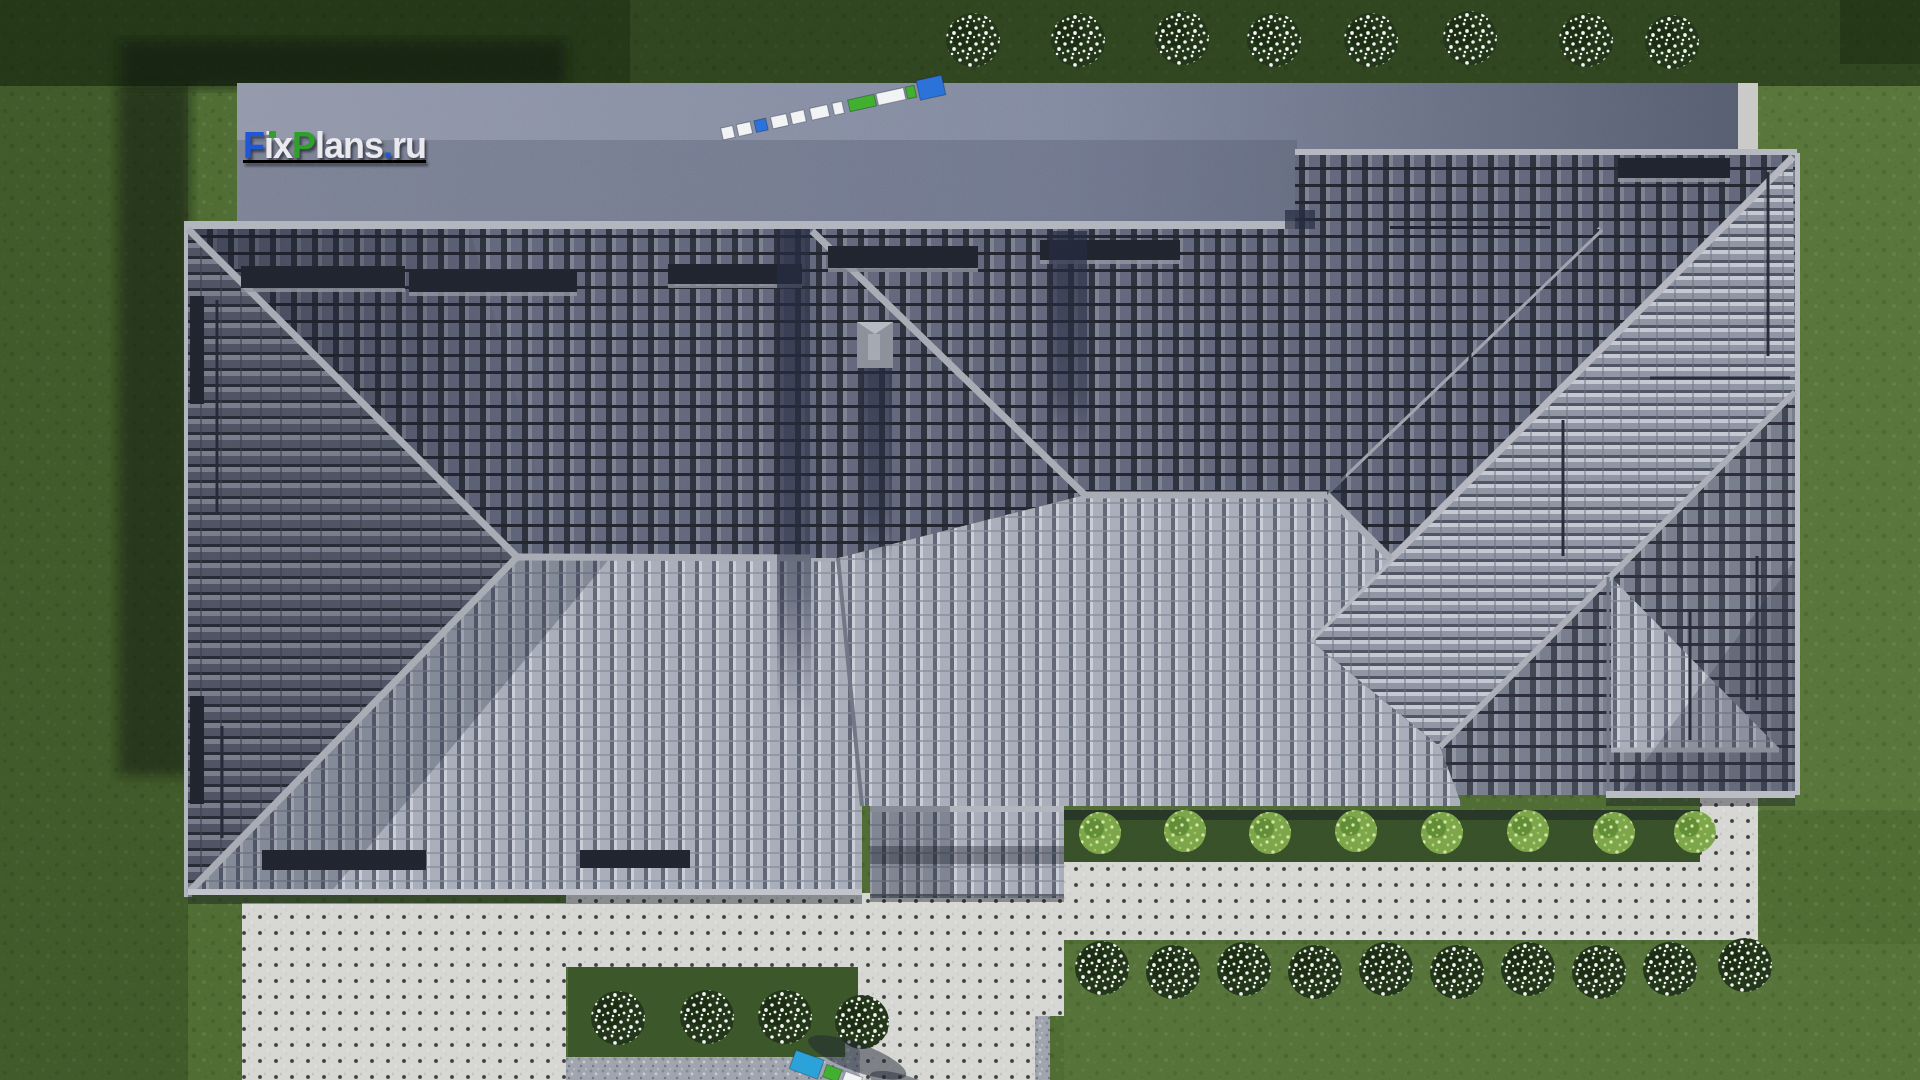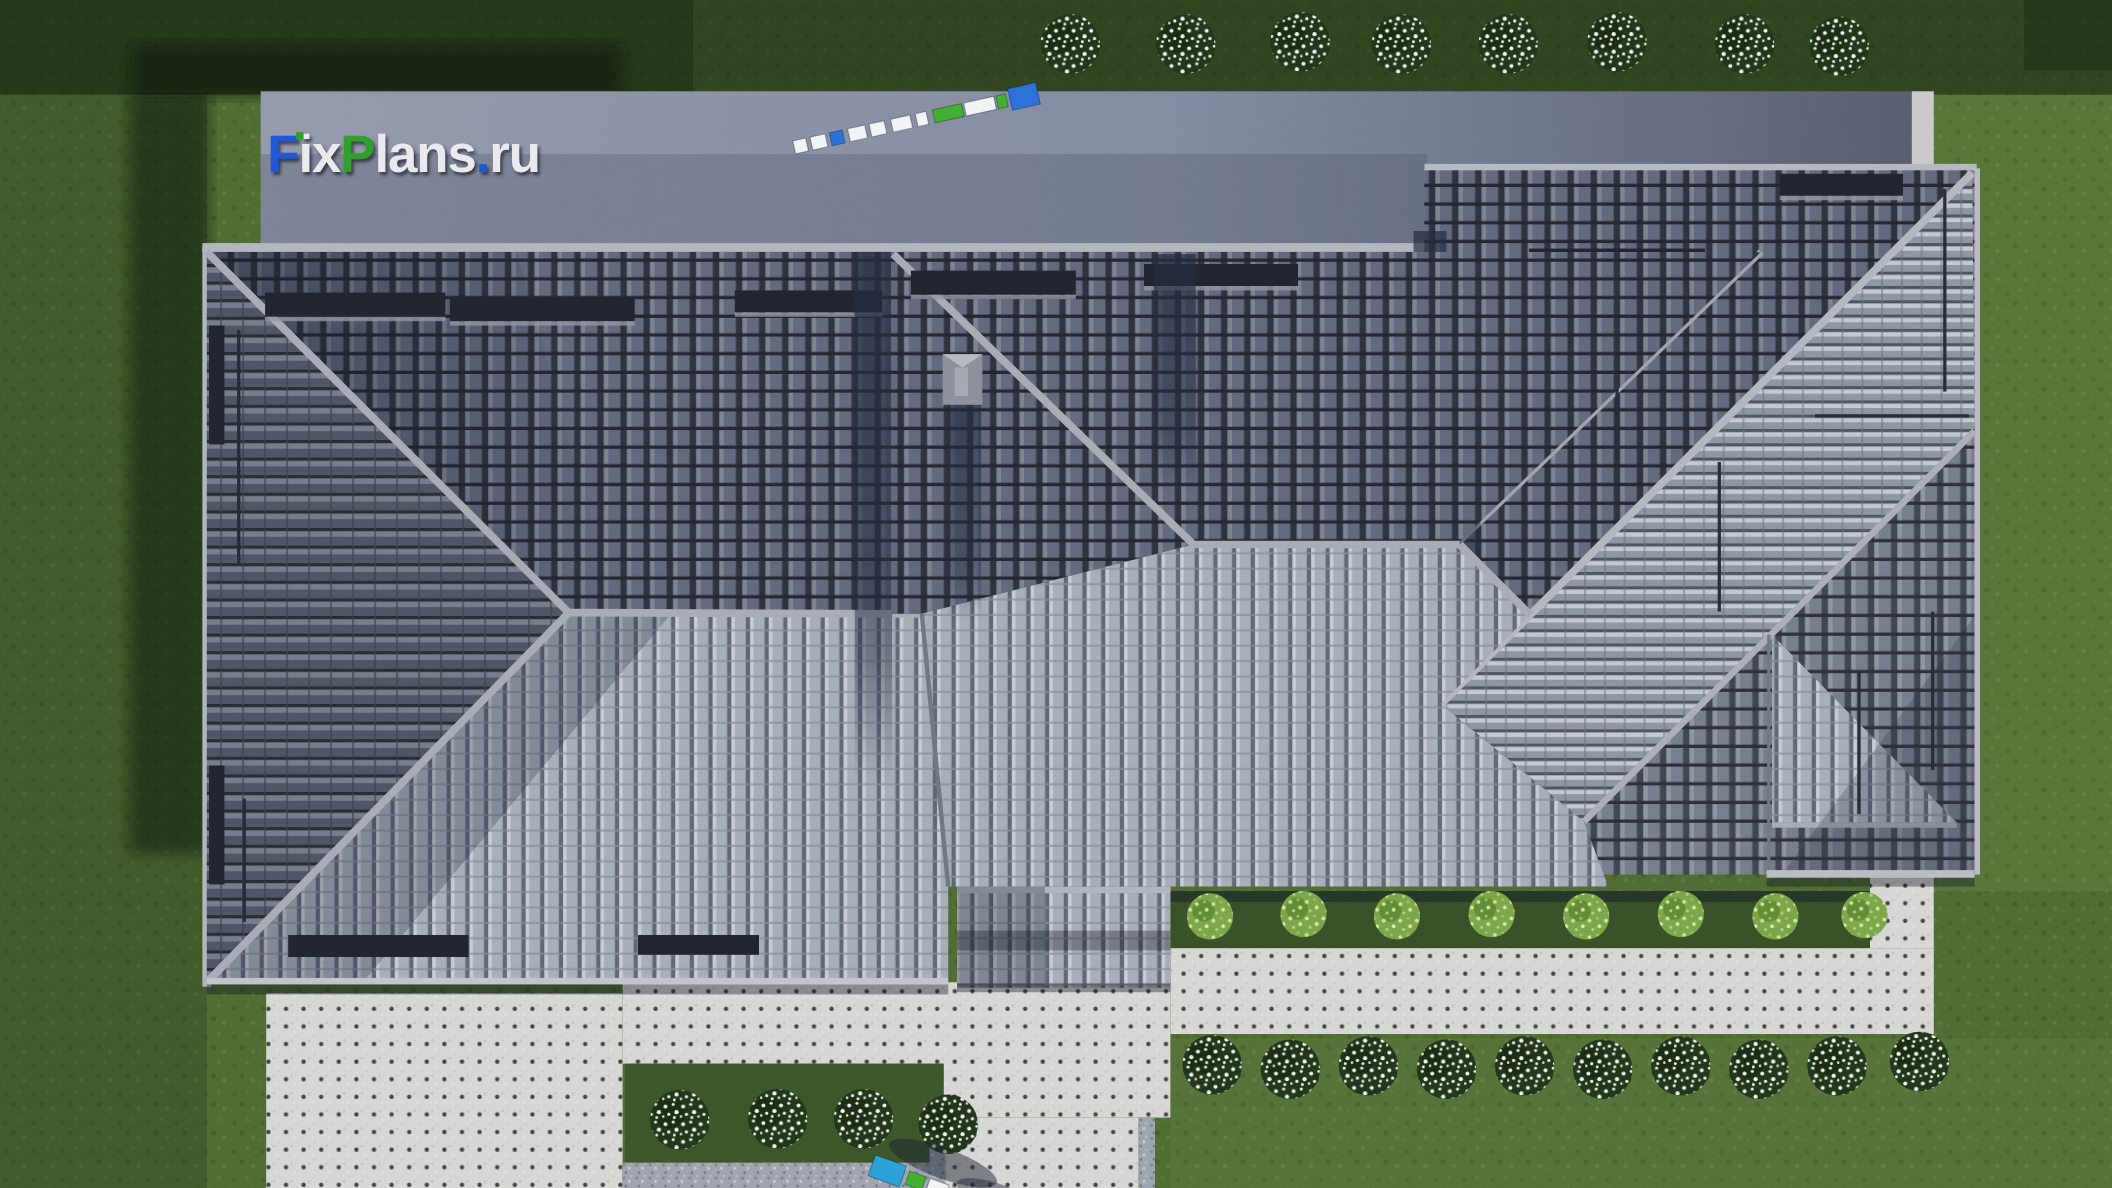--- a/index.html
+++ b/index.html
@@ -1,21 +1,21 @@
 <!DOCTYPE html>
 <html><head>
 <meta charset="utf-8">
 <style>
   html,body{margin:0;padding:0;background:#11160f;}
   .stage{position:relative;width:1920px;height:1080px;overflow:hidden;
          font-family:"Liberation Sans", sans-serif;}
   .stage svg{position:absolute;left:0;top:0;}
-  .logo{position:absolute;left:243px;top:117px;font-weight:bold;font-size:48px;
+  .logo{position:absolute;left:243px;top:128px;font-weight:bold;font-size:36px;
         letter-spacing:-1px;line-height:1;white-space:nowrap;
-        text-shadow:2px 3px 3px rgba(8,10,18,.6);}
+        text-shadow:2px 3px 3px rgba(8,10,18,.6);text-decoration:underline;}
   .logo .i-dot{position:absolute;left:26px;top:3px;width:7px;height:7px;border-radius:1px;}
 </style>
 </head>
 <body>
 
 <div class="stage" title="FixPlans.ru — house roof, top-down 3D render">
 <svg viewBox="0 0 1920 1080" width="1920" height="1080">
   <defs>
     <pattern id="grassP" width="26" height="26" patternUnits="userSpaceOnUse">
       <rect width="26" height="26" fill="#4e6a33"></rect>

